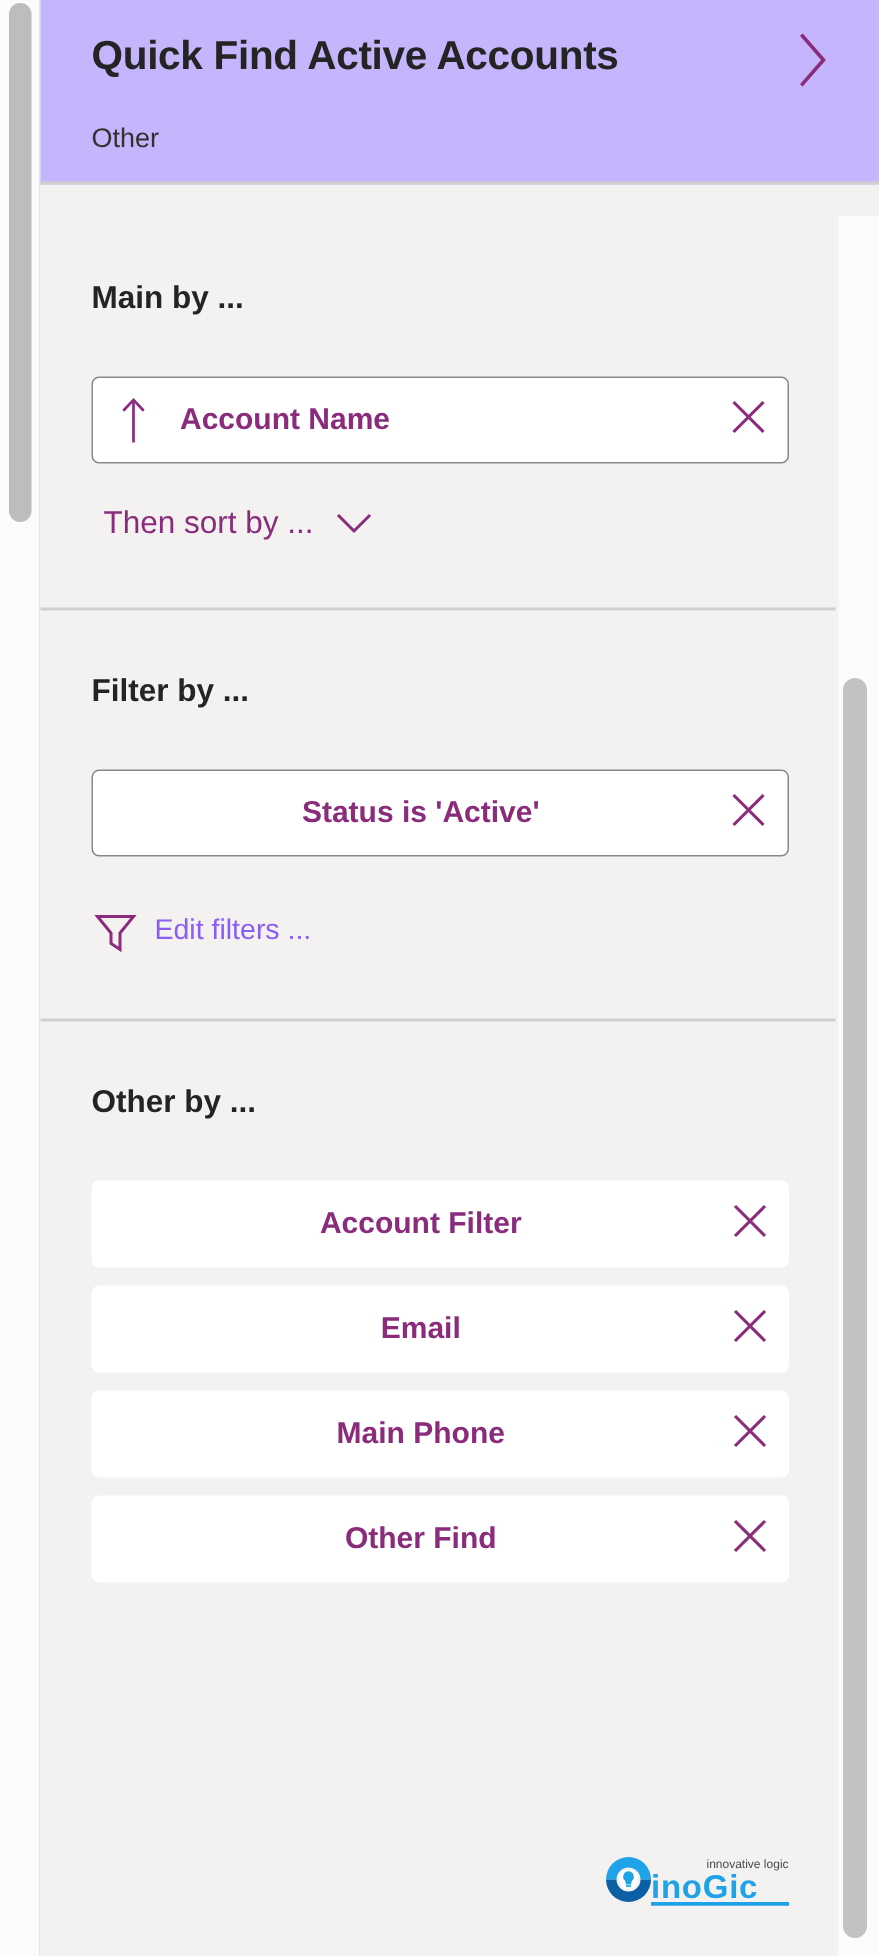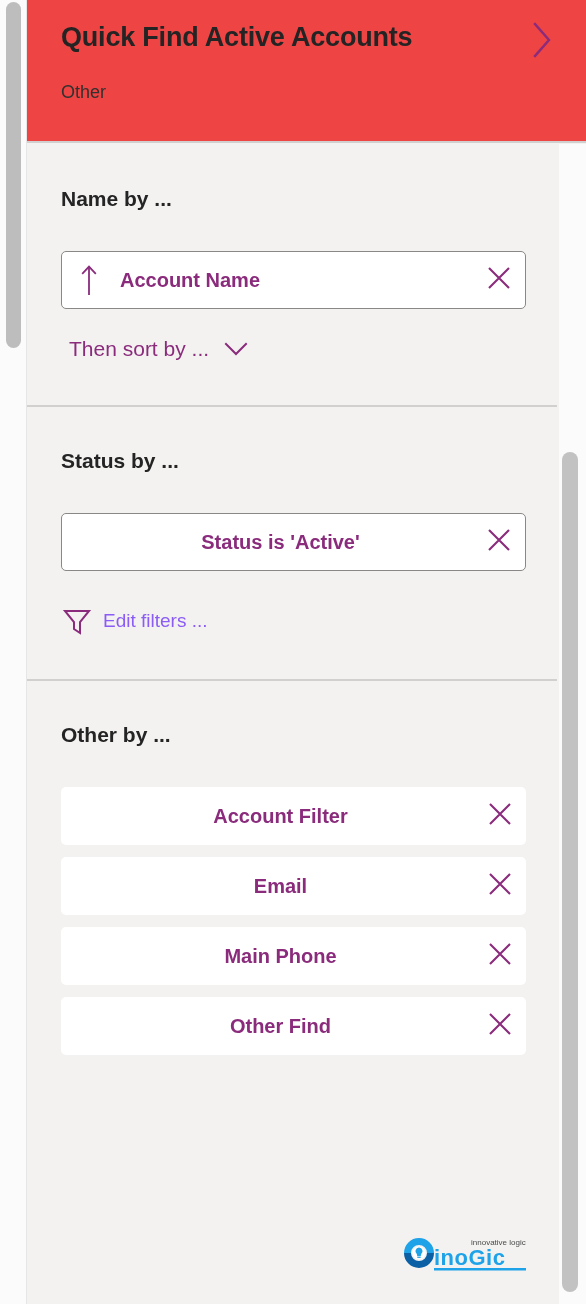--- a/index.html
+++ b/index.html
@@ -66,22 +66,22 @@
     width: 559px;
     height: 1304px;
     background: #f3f2f1;
   }
 
   
   .panel-header {
     position: absolute;
     left: 0; top: 0;
     width: 559px;
-    height: 143px;
-    background: #ef4444;
+    height: 123px;
+    background: #c4b5fd;
     box-sizing: border-box;
   }
   .panel-header .hdr-divider {
     position: absolute;
     left: 0; bottom: 0;
     width: 559px; height: 2px;
     background: #d2d0ce;
   }
   .hdr-title {
     position: absolute;
@@ -238,21 +238,21 @@
             <path d="M6 4 L20 20 L6 36" stroke="#8a2b7c" stroke-width="2.4" stroke-linecap="square" stroke-linejoin="miter" fill="none"></path>
           </svg>
         </span>
       </div>
       <div class="hdr-divider"></div>
     </div>
 
     <div class="panel-body">
 
       <div class="section sec-sort">
-        <div class="section-title">Name by ...</div>
+        <div class="section-title">Main by ...</div>
         <div class="gap-40"></div>
 
         <div class="chip bordered">
           <span class="chip-icon">
             <svg width="20" height="34" viewBox="0 0 20 34" fill="none">
               <path d="M10 32 L10 4" stroke="#8a2b7c" stroke-width="1.8" stroke-linecap="butt"></path>
               <path d="M3.2 10.8 L10 3.6 L16.8 10.8" stroke="#8a2b7c" stroke-width="1.8" fill="none" stroke-linecap="butt" stroke-linejoin="miter"></path>
             </svg>
           </span>
           <span class="chip-label">Account Name</span>
@@ -271,21 +271,21 @@
           <span>Then sort by ...</span>
           <span class="chev">
             <svg width="26" height="16" viewBox="0 0 26 16" fill="none">
               <path d="M3 3 L13 13 L23 3" stroke="#8a2b7c" stroke-width="2" stroke-linecap="square" stroke-linejoin="miter" fill="none"></path>
             </svg>
           </span>
         </div>
       </div>
 
       <div class="section sec-filter">
-        <div class="section-title">Status by ...</div>
+        <div class="section-title">Filter by ...</div>
         <div class="gap-40"></div>
 
         <div class="chip bordered">
           <span class="chip-label no-icon">Status is 'Active'</span>
           <span class="chip-x">
             <span>
               <svg width="28" height="28" viewBox="0 0 28 28" fill="none">
                 <path d="M4 4 L24 24 M24 4 L4 24" stroke="#8a2b7c" stroke-width="2.1" stroke-linecap="butt"></path>
               </svg>
             </span>

